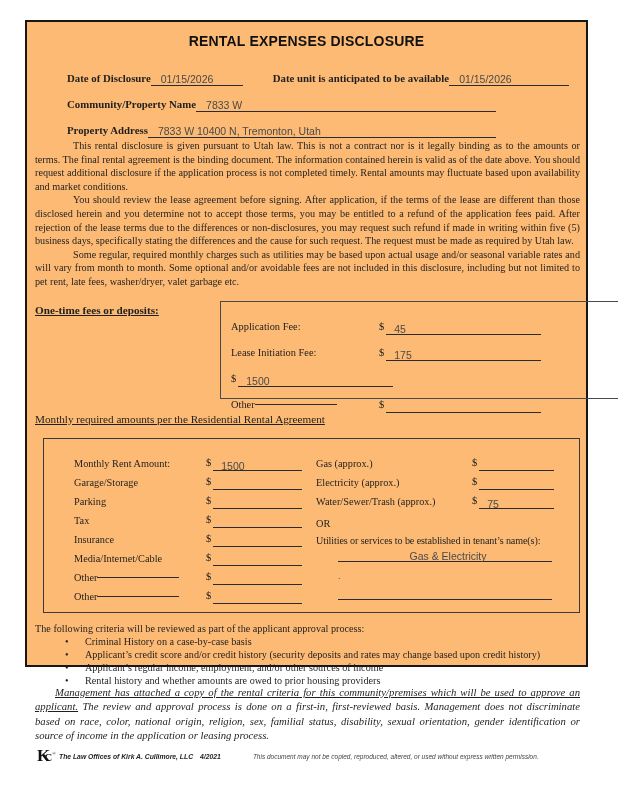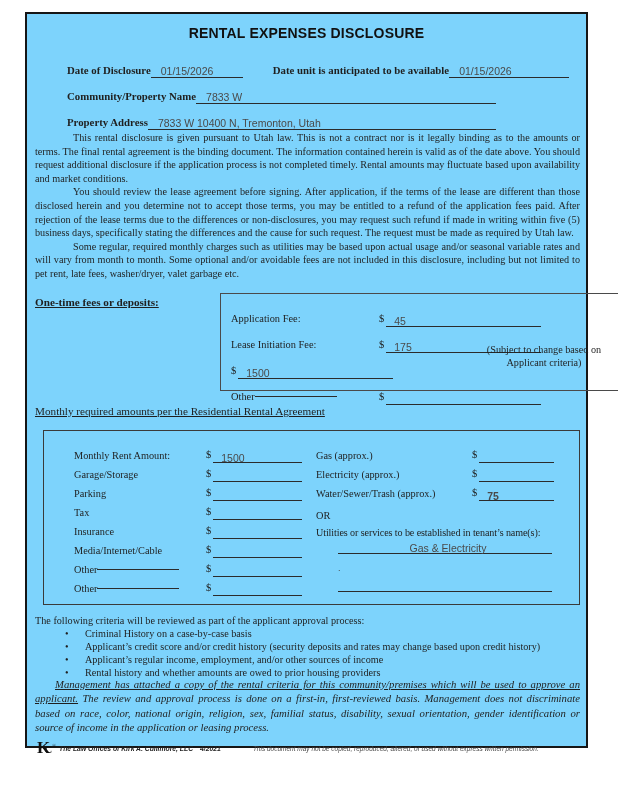--- a/index.html
+++ b/index.html
@@ -1,18 +1,18 @@
 <!DOCTYPE html>
 <html><head>
 <meta charset="utf-8">
 <style>
   * { margin:0; padding:0; box-sizing:border-box; }
   body { background:#ffffff; font-family:"Liberation Serif", serif; color:#1f1f1f; }
   .page { position:relative; width:618px; height:800px; background:#ffffff; overflow:hidden; }
-  .frame { position:absolute; left:25px; top:12px; width:563px; height:736px; border:2px solid #161616; background:#7dd3fc; }
+  .frame { position:absolute; left:25px; top:20px; width:563px; height:647px; border:2px solid #161616; background:#fdba74; }
 
   
   .doc-title { position:absolute; top:11px; left:0; width:100%; text-align:center;
     font-family:"Liberation Sans", sans-serif; font-weight:bold; font-size:14px; letter-spacing:.2px; color:#111; }
 
   
   .hdr { position:absolute; top:38px; left:8px; right:6px; }
   .hrow { display:flex; align-items:flex-end; height:26px; }
   .hlabel { font-weight:bold; font-size:10.8px; white-space:nowrap; padding-bottom:2px;margin-left:32px; }
   .hline { border-bottom:1px solid #2b2b2b; padding:0 2px 1px 10px; height:17px; }
@@ -39,21 +39,21 @@
   .mo-heading { position:absolute; top:391px; left:8px; font-weight:normal; font-size:11.2px; text-decoration:underline; }
   .mo-box { position:absolute; top:416px; left:16px; width:537px; height:175px; border:1px solid #3a3a3a; display:flex; padding:13px 6px 0 30px; }
   .mcol-left { width:242px; }
   .mcol-right { flex:1; }
   .m-row { display:flex; align-items:flex-end; height:19px; }
   .ml-label { width:132px; font-size:10.3px; padding-bottom:2px; white-space:nowrap; }
   .ml-money { display:flex; align-items:flex-end; width:96px; }
   .ml-money .mline { height:15px; padding-bottom:1px; }
   .mr-label { width:156px; font-size:10.3px; padding-bottom:2px; white-space:nowrap; }
   .mr-money { display:flex; align-items:flex-end; width:82px; }
-  .mr-money .mline { height:15px; padding-bottom:1px;font-weight:bold; }
+  .mr-money .mline { height:15px; padding-bottom:1px; }
   .or-row { height:20px; display:flex; align-items:flex-end; font-size:10.3px; }
   .util-label { height:17px; font-size:10.1px; letter-spacing:-.1px; white-space:nowrap; display:flex; align-items:flex-end; }
   .util-line { border-bottom:1px solid #2b2b2b; margin-left:22px; width:214px; height:16px; padding-left:6px;text-align:center; }
   .util-dot { margin-left:22px; height:19px; display:flex; align-items:flex-end; font-family:"Liberation Sans",sans-serif; font-size:9px; color:#4a4a4a; }
   .util-line2 { margin-top:3px; }
 
   
   .criteria { position:absolute; top:600px; left:8px; width:545px; font-size:10.2px; line-height:13px; }
   .b-row { display:flex; }
   .b-dot { width:20px; margin-left:30px; }
@@ -127,24 +127,20 @@
           <span class="mline"><span class="fv">1500</span></span>
         </span>
       </div>
       <div class="ot-row">
         <span class="ot-label"><span>Other</span><span class="inline-blank"></span></span>
         <span class="money">
           <span class="cur">$</span>
           <span class="mline"><span class="fv"></span></span>
         </span>
       </div>
-      <div class="ot-note">
-        <div>(Subject to change based on</div>
-        <div>Applicant criteria)</div>
-      </div>
     </div>
 
     <div class="mo-heading">Monthly required amounts per the Residential Rental Agreement</div>
 
     <div class="mo-box">
       <div class="mcol-left">
         <div class="m-row">
           <span class="ml-label">Monthly Rent Amount:</span>
           <span class="ml-money">
               <span class="cur">$</span>

